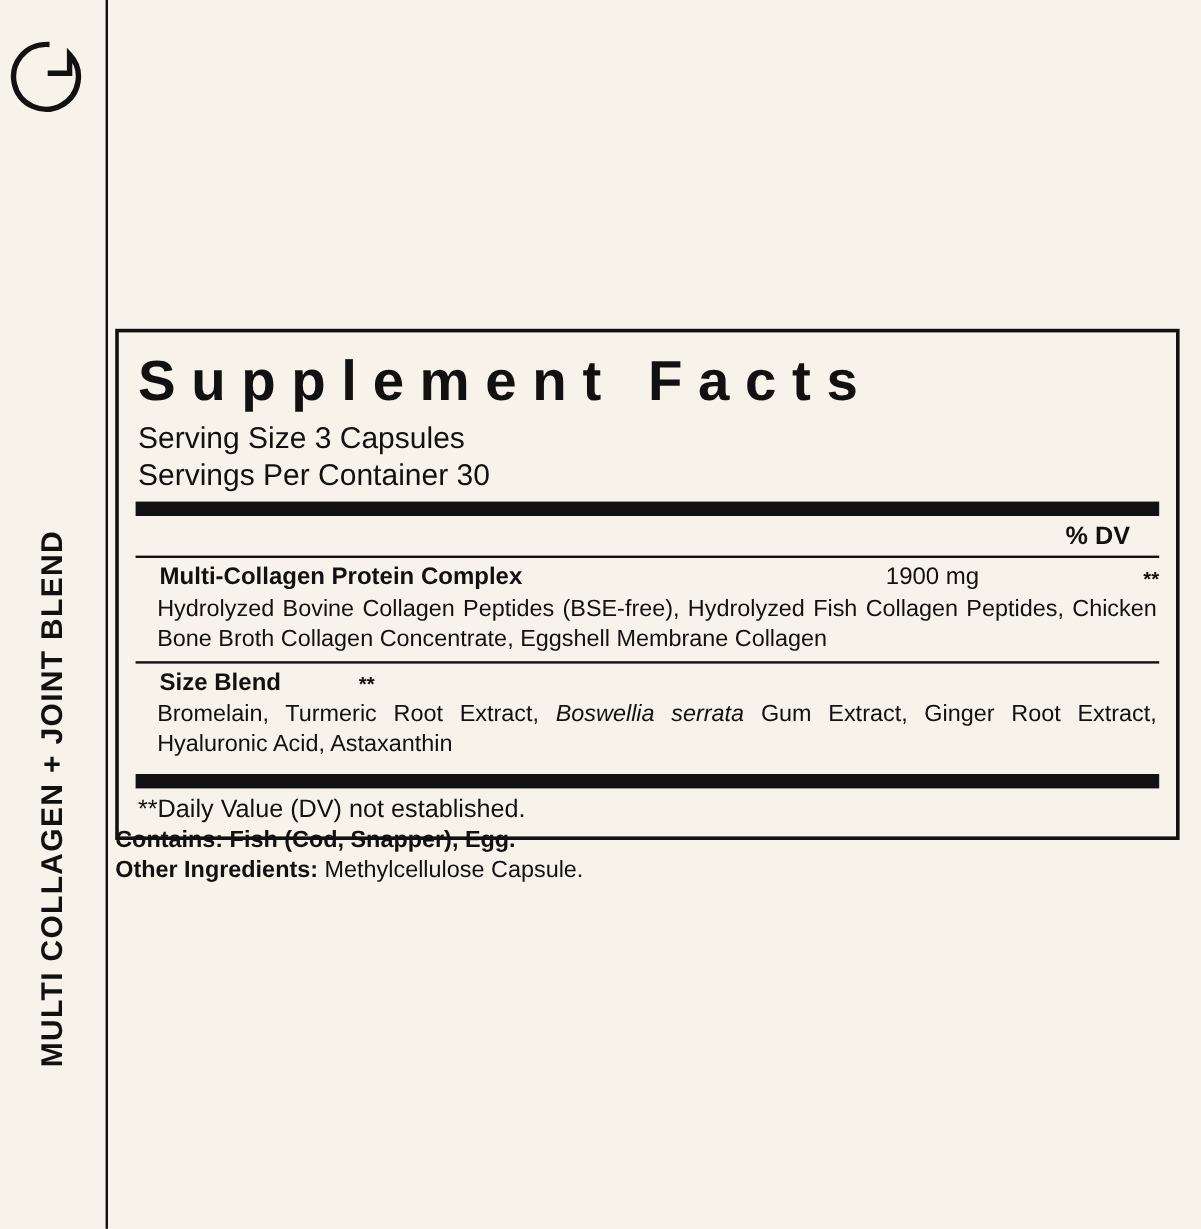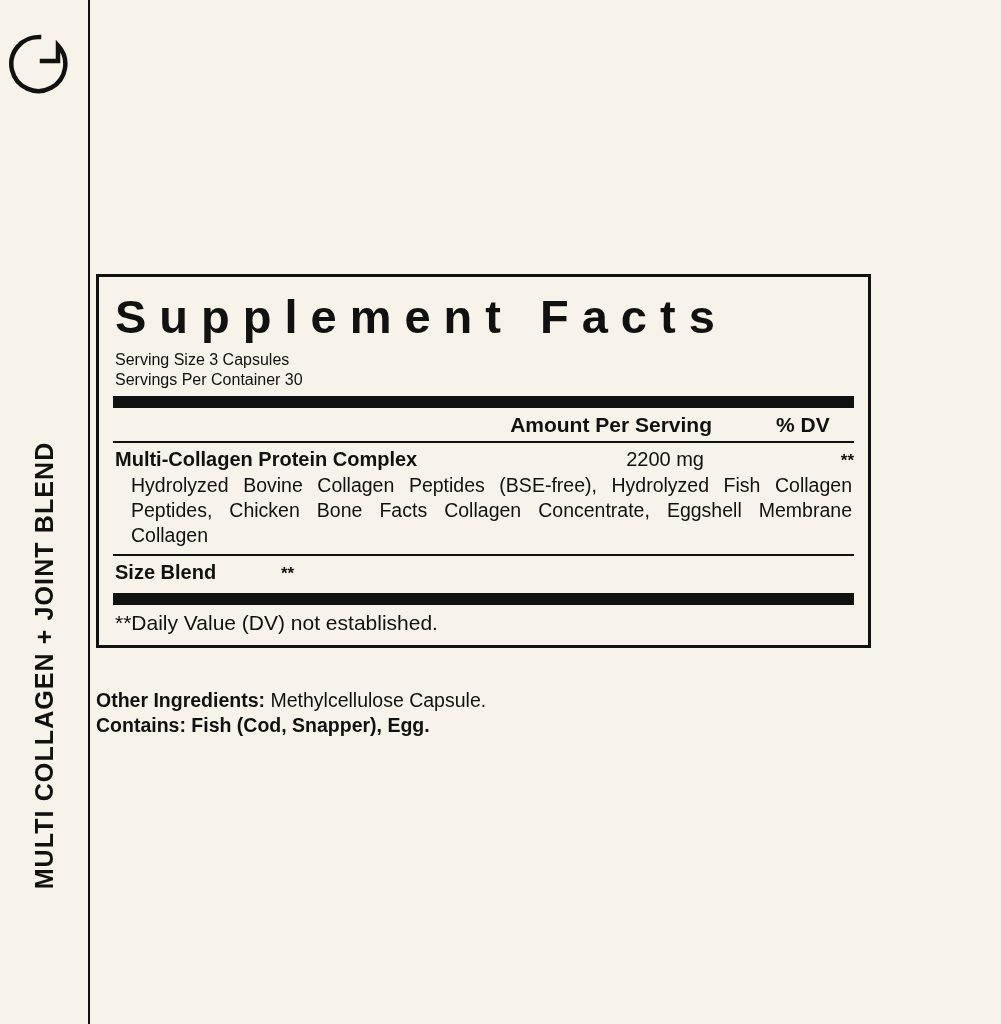--- a/index.html
+++ b/index.html
@@ -53,37 +53,37 @@
     letter-spacing: 1.1px;
     color: #111111;
     white-space: nowrap;
   }
 
   
   .sf-panel {
     position: absolute;
     left: 96px;
     top: 274px;
-    width: 775px;
+    width: 887px;
     border: 3px solid #111111;
     background: #f7f2ea;
     box-sizing: border-box;
     padding: 8px 14px 10px 14px;
   }
   .sf-title {
     font-size: 47px;
     font-weight: bold;
     letter-spacing: 13px;
     line-height: 1.18;
     text-align: left;
     margin: 4px 0 6px 2px;
     white-space: nowrap;
   }
   .sf-serving {
-    font-size: 16px;
+    font-size: 25px;
     line-height: 1.22;
     margin-left: 2px;
   }
   .rule-thick {
     height: 12px;
     background: #111111;
     margin: 7px 0 0 0;
   }
   .rule-thin {
     height: 2px;
@@ -114,21 +114,21 @@
     padding: 5px 0 2px 0;
   }
   .nutrient-head {
     display: flex;
     align-items: baseline;
     font-size: 20px;
     font-weight: bold;
   }
   .nutrient-head .nm {
     flex: 0 0 auto;
-    margin-left: 2px;
+    margin-left: 20px;
   }
   .nutrient-head .amt {
     flex: 1 1 auto;
     text-align: right;
     padding-right: 72px;
     font-weight: normal;
     font-size: 20px;
   }
   .nutrient-head .dvv {
     width: 78px;
@@ -182,45 +182,45 @@
 <div class="sf-panel">
 
   <div class="sf-title">Supplement Facts</div>
 
   <div class="sf-serving">Serving Size 3 Capsules</div>
   <div class="sf-serving">Servings Per Container 30</div>
 
   <div class="rule-thick"></div>
 
   <div class="amount-row">
-    <span class="aps">Amount Per Serving</span>
     <span class="dv">% DV</span>
   </div>
 
   <div class="rule-thin"></div>
 
   <div class="nutrient">
     <div class="nutrient-head">
       <span class="nm">Multi-Collagen Protein Complex</span>
-      <span class="amt">2200 mg</span>
+      <span class="amt">1900 mg</span>
       <span class="dvv">**</span>
     </div>
-    <div class="sub-list">Hydrolyzed Bovine Collagen Peptides (BSE-free), Hydrolyzed Fish Collagen Peptides, Chicken Bone Facts Collagen Concentrate, Eggshell Membrane Collagen</div>
+    <div class="sub-list">Hydrolyzed Bovine Collagen Peptides (BSE-free), Hydrolyzed Fish Collagen Peptides, Chicken Bone Broth Collagen Concentrate, Eggshell Membrane Collagen</div>
   </div>
 
   <div class="rule-hair"></div>
 
   <div class="nutrient">
     <div class="nutrient-head">
       <span class="nm">Size Blend</span>
       <span class="dvv">**</span>
     </div>
+    <div class="sub-list"><span>Bromelain, Turmeric Root Extract, </span><em>Boswellia serrata</em><span> Gum Extract, Ginger Root Extract, Hyaluronic Acid, Astaxanthin</span></div>
   </div>
 
   <div class="rule-thick"></div>
 
   <div class="footnote">**Daily Value (DV) not established.</div>
 </div>
 
 <div class="other-block">
+  <div><b>Contains:</b><b> Fish (Cod, Snapper), Egg.</b></div>
   <div><b>Other Ingredients:</b><span> Methylcellulose Capsule.</span></div>
-  <div><b>Contains:</b><b> Fish (Cod, Snapper), Egg.</b></div>
 </div>
 
 </body></html>

